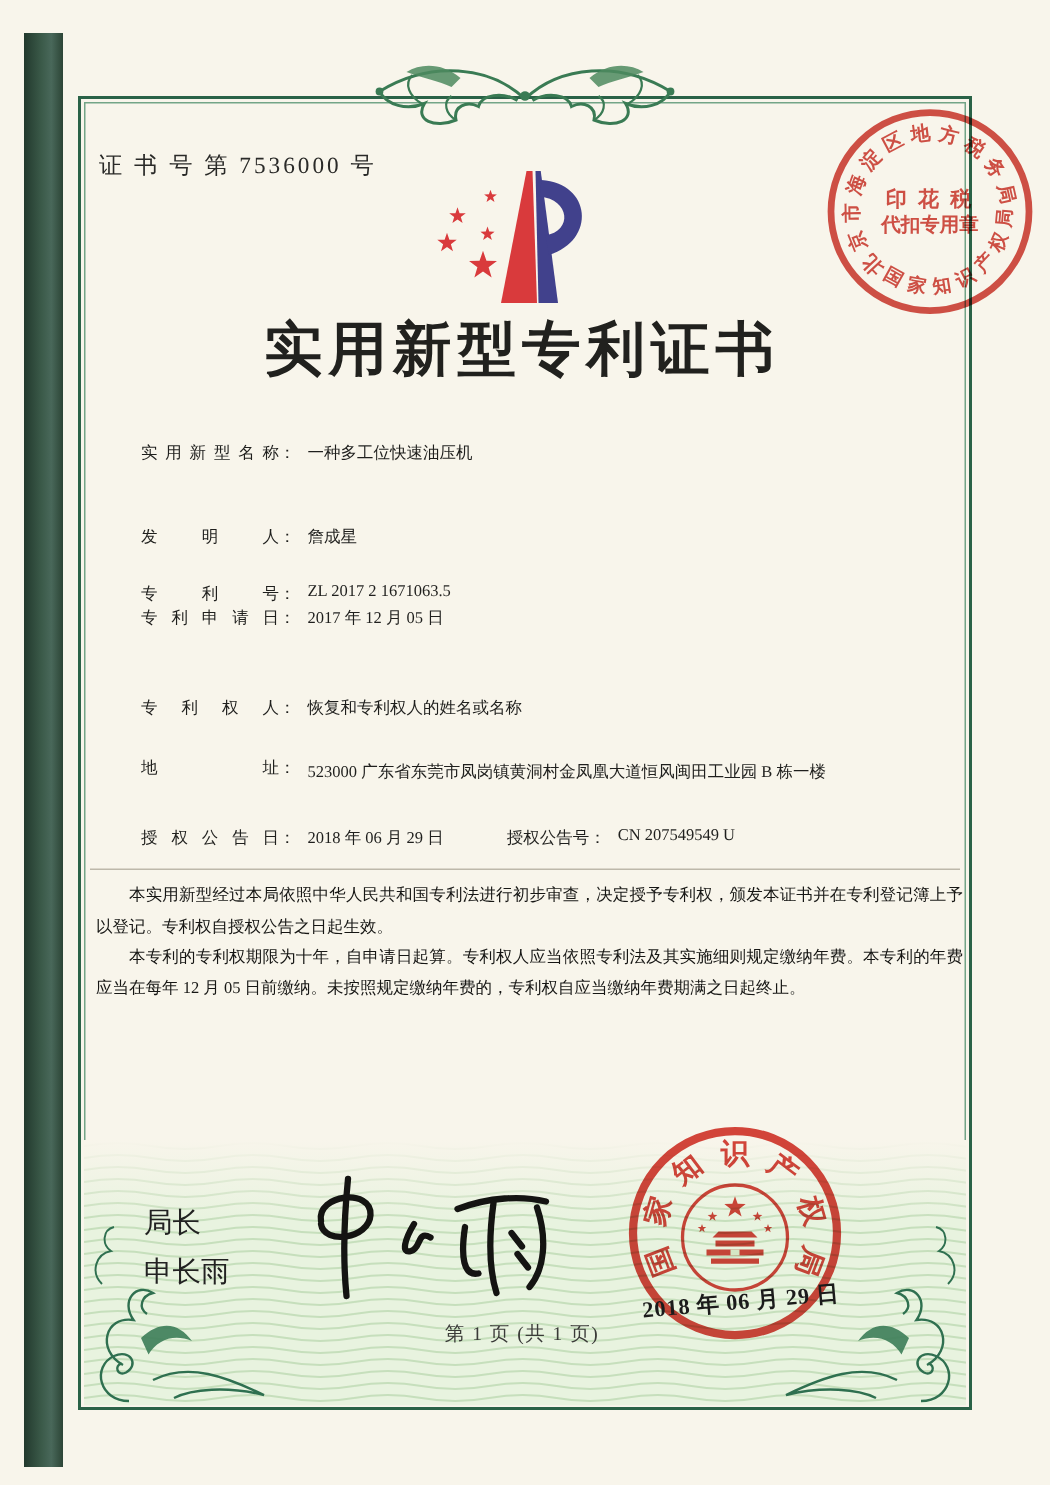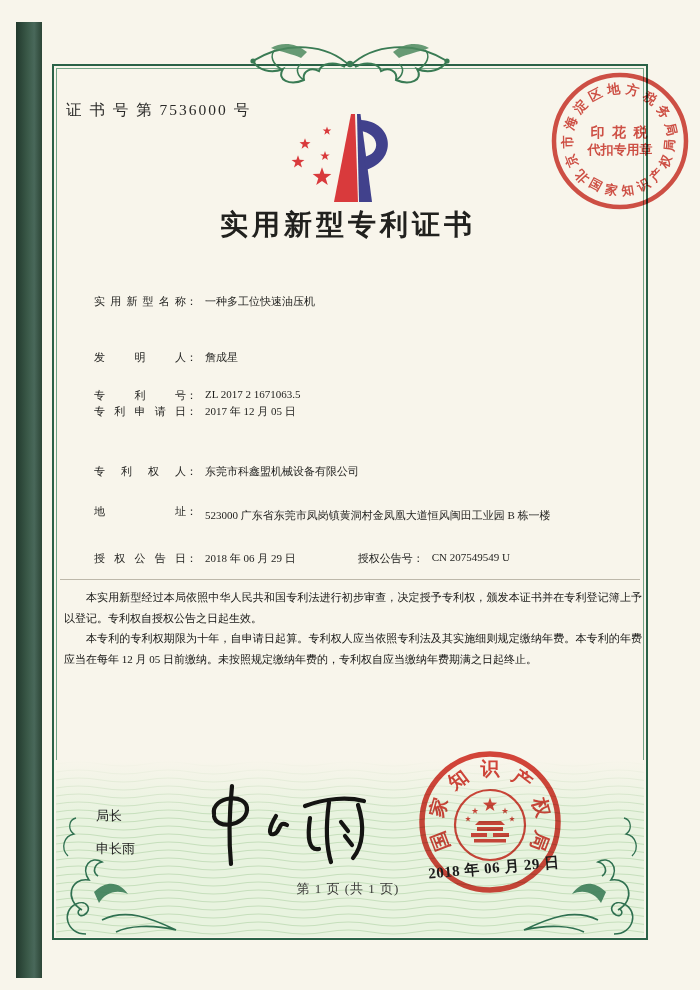--- a/index.html
+++ b/index.html
@@ -22,38 +22,38 @@
   }
   .cert-border::after{
     content:"";position:absolute;left:2px;top:2px;right:2px;bottom:2px;
     border:1px solid #73a587;
   }
   .cert-no{
     left:66px;top:100px;font-size:15.5px;letter-spacing:2px;color:#2a2a28;
   }
   .title{
     left:52px;top:206px;width:592px;text-align:center;
-    font-size:28px;font-weight:600;letter-spacing:4px;color:#21211e;
+    font-size:39px;font-weight:600;letter-spacing:4px;color:#21211e;
   }
   .frow{left:94px;font-size:11px;white-space:nowrap;}
   .flabel{
     display:inline-block;width:92px;text-align:justify;text-align-last:justify;
     vertical-align:top;
   }
   .fcolon{display:inline-block;vertical-align:top;}
   .fvalue{display:inline-block;margin-left:8px;vertical-align:top;}
   .fvalue.wrap{white-space:normal;width:446px;line-height:22px;}
-  .grant-pair2{margin-left:62px;}
+  .grant-pair2{margin-left:42px;}
   .rule{left:60px;top:579px;width:580px;height:1px;background:#bdb8aa;}
   .bodytext{
     left:64px;top:587px;width:578px;font-size:11px;line-height:20.6px;
     color:#161614;text-align:justify;
   }
   .bodytext p{margin:0;text-indent:2em;}
-  .director{left:96px;top:799px;font-size:13px;line-height:33px;color:#222;}
+  .director{left:96px;top:799px;font-size:19px;line-height:33px;color:#222;}
   .footer{
     left:52px;top:880px;width:592px;text-align:center;
     font-size:13px;letter-spacing:1px;color:#3a3a38;
   }
   .seal-date{
     left:428px;top:857px;width:170px;font-size:15px;font-weight:600;
     color:#1b1b1b;transform:rotate(-5deg);letter-spacing:0.5px;
   }
   .stamp{mix-blend-mode:multiply;opacity:0.93;}
   svg text{font-family:"Liberation Serif","DejaVu Serif",serif;}
@@ -135,21 +135,21 @@
 <div class="abs frow" style="top:350px">
   <span class="flabel">发明人</span><span class="fcolon">：</span><span class="fvalue">詹成星</span>
 </div>
 <div class="abs frow" style="top:388px">
   <span class="flabel">专利号</span><span class="fcolon">：</span><span class="fvalue">ZL 2017 2 1671063.5</span>
 </div>
 <div class="abs frow" style="top:404px">
   <span class="flabel">专利申请日</span><span class="fcolon">：</span><span class="fvalue">2017 年 12 月 05 日</span>
 </div>
 <div class="abs frow" style="top:464px">
-  <span class="flabel">专利权人</span><span class="fcolon">：</span><span class="fvalue">东莞市科鑫盟机械设备有限公司</span>
+  <span class="flabel">专利权人</span><span class="fcolon">：</span><span class="fvalue">恢复和专利权人的姓名或名称</span>
 </div>
 <div class="abs frow" style="top:504px">
   <span class="flabel">地址</span><span class="fcolon">：</span><span class="fvalue wrap">523000 广东省东莞市凤岗镇黄洞村金凤凰大道恒风闽田工业园 B 栋一楼</span>
 </div>
 <div class="abs frow" style="top:551px">
   <span class="flabel">授权公告日</span><span class="fcolon">：</span><span class="fvalue">2018 年 06 月 29 日</span><span class="grant-pair2"><span>授权公告号</span><span>：</span><span class="fvalue">CN 207549549 U</span></span>
 </div>
 
 <div class="abs rule"></div>
 

